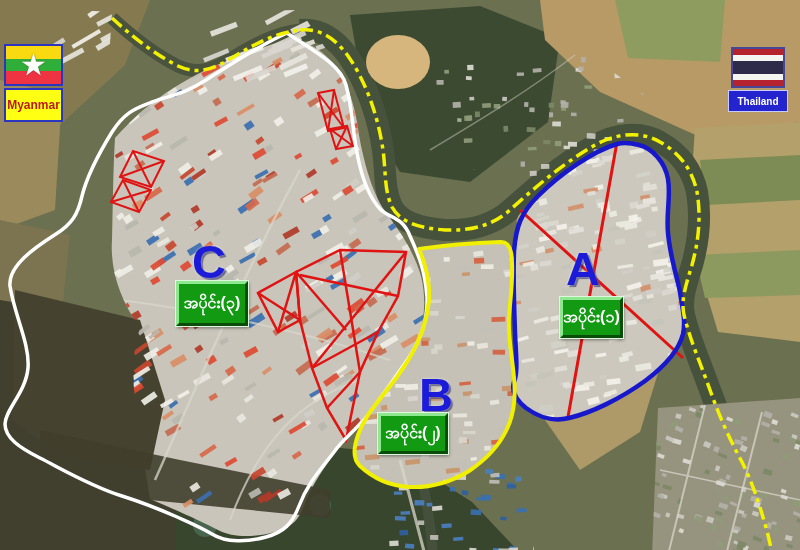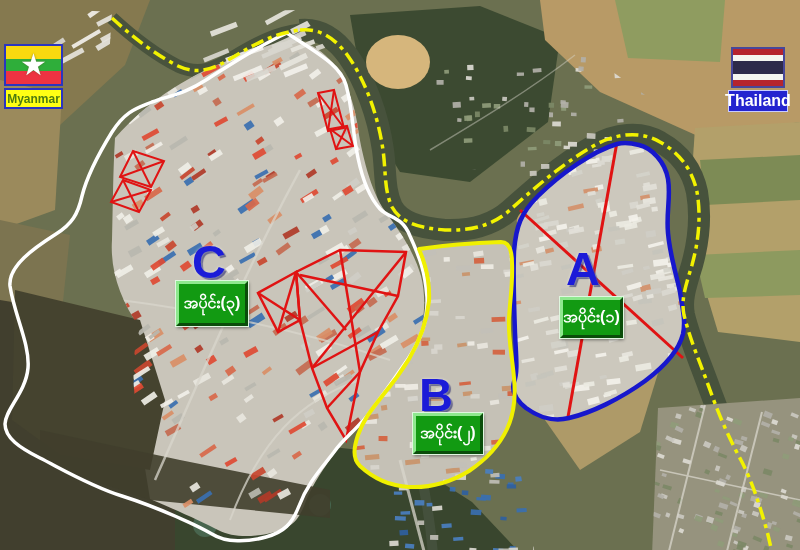--- a/index.html
+++ b/index.html
@@ -10,37 +10,37 @@
   .flag{position:absolute;box-sizing:border-box;}
   .flag-mm{left:4px;top:44px;width:59px;height:42px;border:2px solid #2a35c0;
            display:flex;flex-direction:column;}
   .flag-mm .s{flex:1;}
   .flag-mm{position:absolute;}
   .mm-star{position:absolute;left:0;top:0;width:100%;height:100%;
            display:flex;align-items:center;justify-content:center;
            color:#fff;font-size:30px;line-height:1;text-shadow:0 0 2px rgba(90,90,40,.8);}
   .label-box{position:absolute;box-sizing:border-box;display:flex;align-items:center;
              justify-content:center;font-weight:bold;}
-  .label-mm{left:4px;top:88px;width:59px;height:21px;background:#ffff14;color:#4d7c0f;
+  .label-mm{left:4px;top:88px;width:59px;height:34px;background:#ffff14;color:#b91c1c;
             border:2px solid #2a35c0;font-size:12px;}
   .flag-th{left:731px;top:47px;width:54px;height:41px;border:2px solid #47479a;
            display:flex;flex-direction:column;}
   .label-th{left:728px;top:90px;width:60px;height:22px;background:#2424cf;color:#ffffff;
-            border:1px solid #c8ccff;font-size:16px;}
+            border:1px solid #c8ccff;font-size:10px;}
   
   .arealetter{position:absolute;font-weight:bold;font-size:47px;color:#1b1bd8;
               line-height:1;text-shadow:0 0 3px rgba(255,255,255,.55),2px 2px 1px rgba(0,8,90,.55);}
   
   .badge{position:absolute;box-sizing:border-box;background:#129a12;color:#fff;
          border:3px solid;border-color:#8fe88f #0a4d0a #0a4d0a #8fe88f;
          box-shadow:0 0 0 1px #dff7df,1px 2px 3px rgba(0,0,0,.45);
          display:flex;align-items:center;justify-content:center;
          font-size:16px;font-weight:bold;white-space:nowrap;overflow:hidden;}
   .badge-a{left:560px;top:297px;width:63px;height:41px;}
-  .badge-b{left:413px;top:413px;width:70px;height:41px;}
+  .badge-b{left:378px;top:413px;width:70px;height:41px;}
   .badge-c{left:176px;top:281px;width:72px;height:45px;}
   .ltr-a{left:566px;top:245px;}
   .ltr-b{left:419px;top:371px;}
   .ltr-c{left:192px;top:238px;}
 </style>
 </head>
 <body>
 
 <div class="stage">
 <svg width="800" height="550" viewBox="0 0 800 550">

